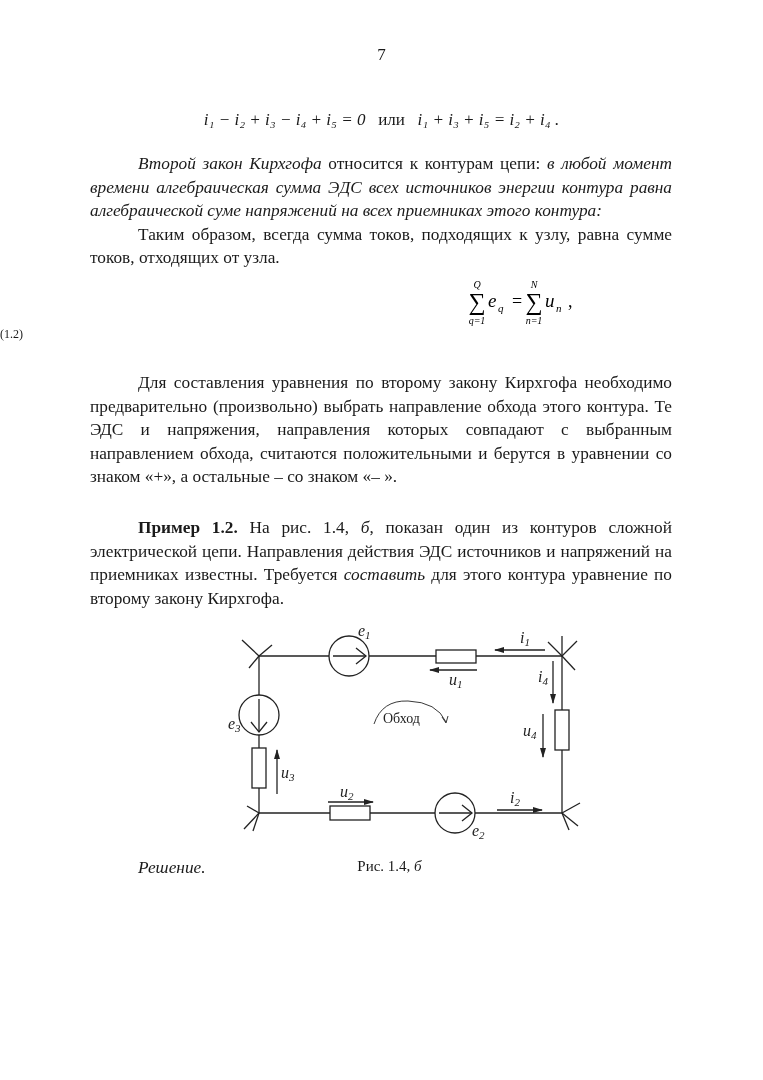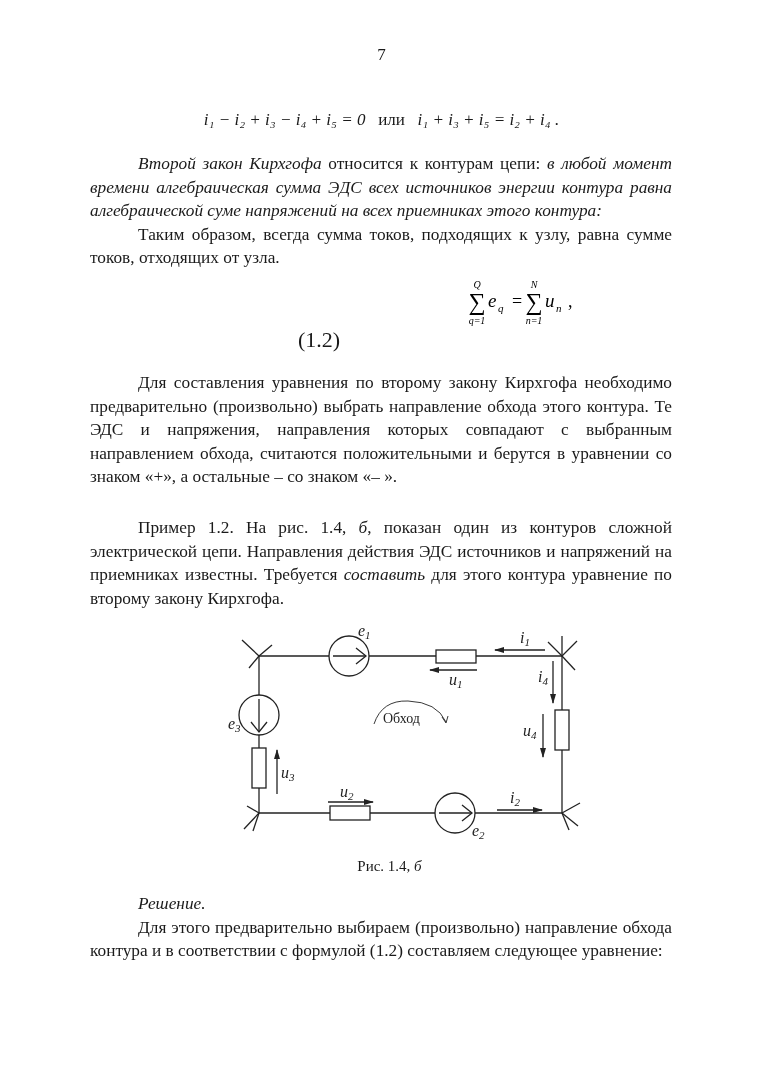--- a/index.html
+++ b/index.html
@@ -5,23 +5,23 @@
   html, body { margin: 0; padding: 0; background: #ffffff; }
   body { width: 763px; height: 1080px; position: relative; overflow: hidden;
          font-family: "Liberation Serif", "DejaVu Serif", serif; color: #1a1a1a; }
   .abs { position: absolute; }
   .page-num { left: 0; width: 763px; top: 45px; text-align: center; font-size: 17px; }
   .formula-top { left: 0; width: 763px; top: 110px; text-align: center; font-size: 17px; font-style: normal; }
   .para { left: 90px; width: 582px; font-size: 17.3px; line-height: 23.5px; text-align: justify; }
   .para p { margin: 0; }
   .indent { text-indent: 48px; }
   .ital { font-style: italic; }
-  .bold { font-weight: normal; }
+  .bold { font-weight: bold; }
   .eq-block { left: 468px; top: 278px; font-size: 18px; }
-  .eq-num { left: 0; width: 638px; top: 327px; text-align: center; font-size: 22px; }
+  .eq-num { left: 0; width: 638px; top: 327px; text-align: left; font-size: 12px; }
   .caption { left: 0; width: 763px; top: 858px; text-align: center; font-size: 15px; padding-left: 8px; }
   svg text { font-family: "Liberation Serif", "DejaVu Serif", serif; }
 </style>
 </head>
 <body>
 
 <div class="abs page-num">7</div>
 
 <div class="abs formula-top">
   <span class="ital">i₁ − i₂ + i₃ − i₄ + i₅ = 0</span>
@@ -149,16 +149,15 @@
     <text x="523" y="736" font-size="16"><tspan>u</tspan><tspan font-size="11" dy="3">4</tspan></text>
     <text x="281" y="778" font-size="16"><tspan>u</tspan><tspan font-size="11" dy="3">3</tspan></text>
     <text x="340" y="797" font-size="16"><tspan>u</tspan><tspan font-size="11" dy="3">2</tspan></text>
     <text x="510" y="803" font-size="16"><tspan>i</tspan><tspan font-size="11" dy="3">2</tspan></text>
   </g>
   <text x="383" y="723" font-size="14" fill="#222">Обход</text>
 </svg>
 
 <div class="abs caption"><span>Рис. 1.4, </span><span class="ital">б</span></div>
 
-<div class="abs para" style="top:892px;">
+<div class="abs para" style="top:856px;">
   <p class="indent ital">Решение.</p>
-  <p class="indent">Для этого предварительно выбираем (произвольно) направление обхода контура и в соответствии с формулой (1.2) составляем следующее уравнение:</p>
 </div>
 
 </body></html>

